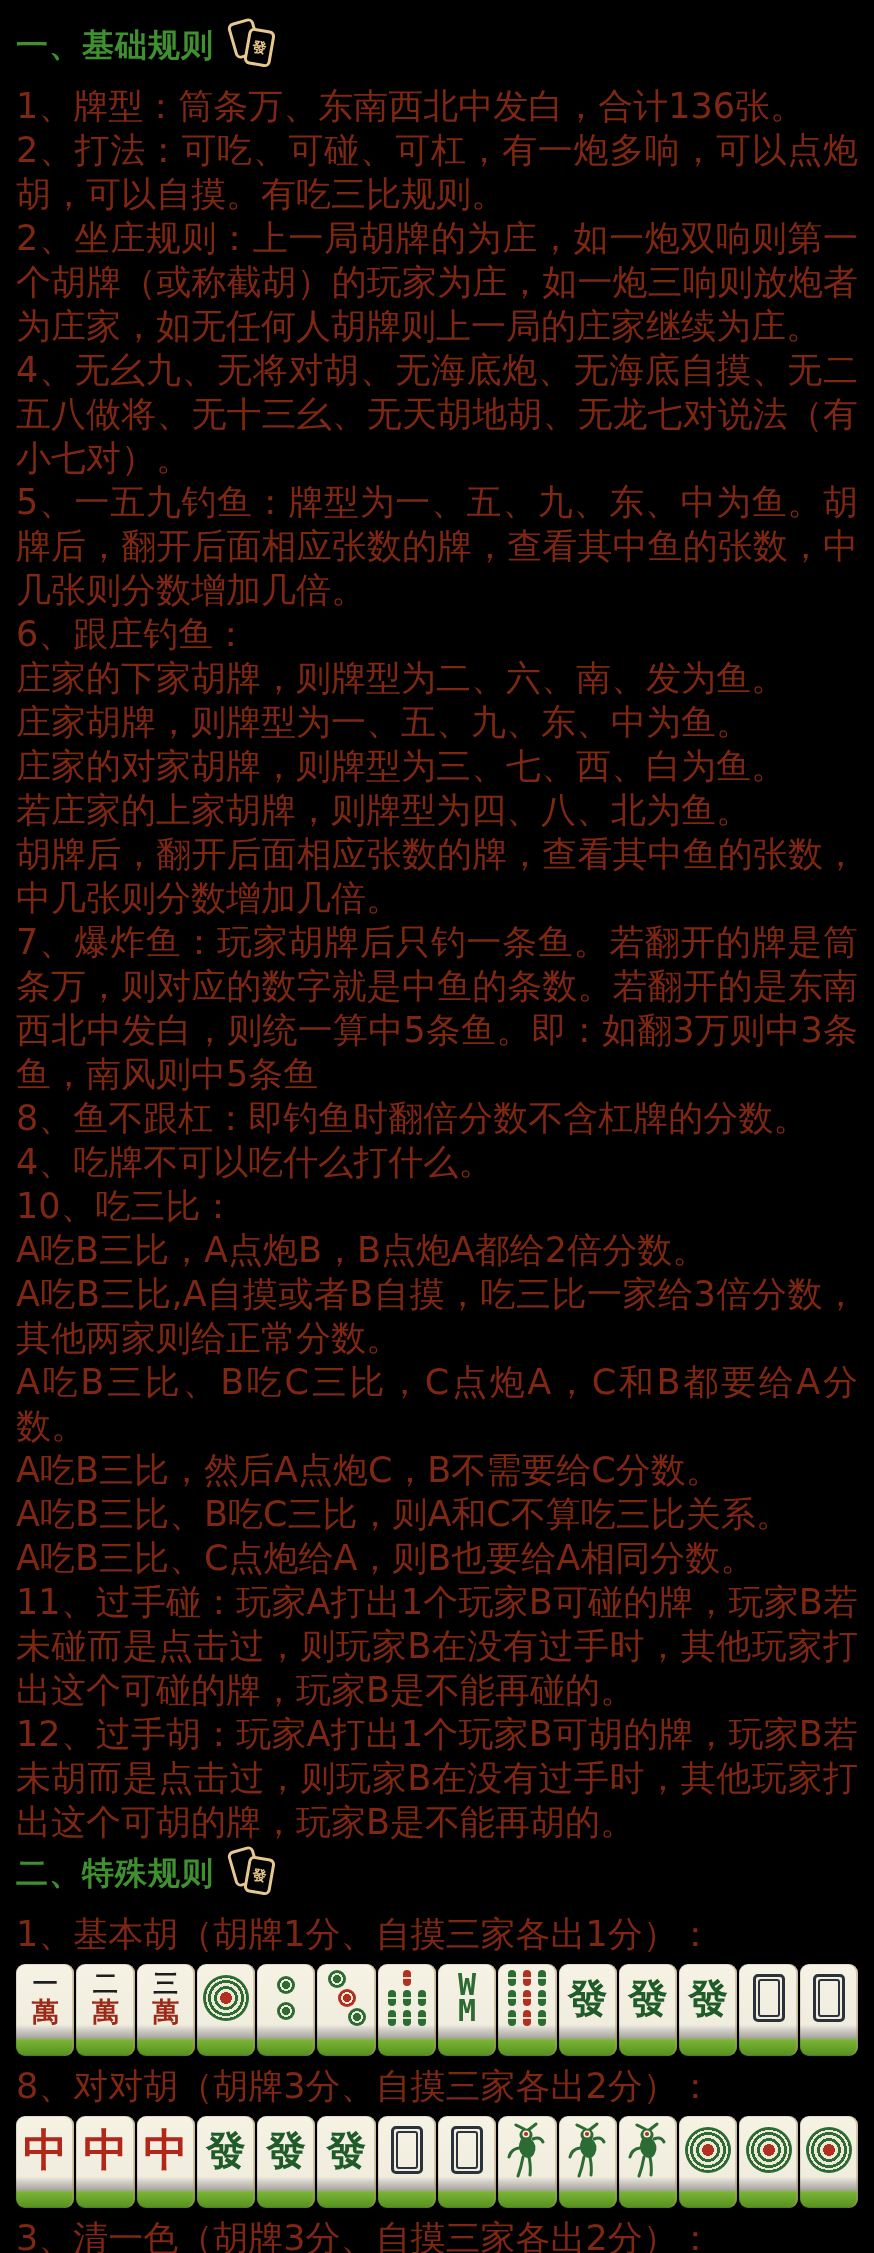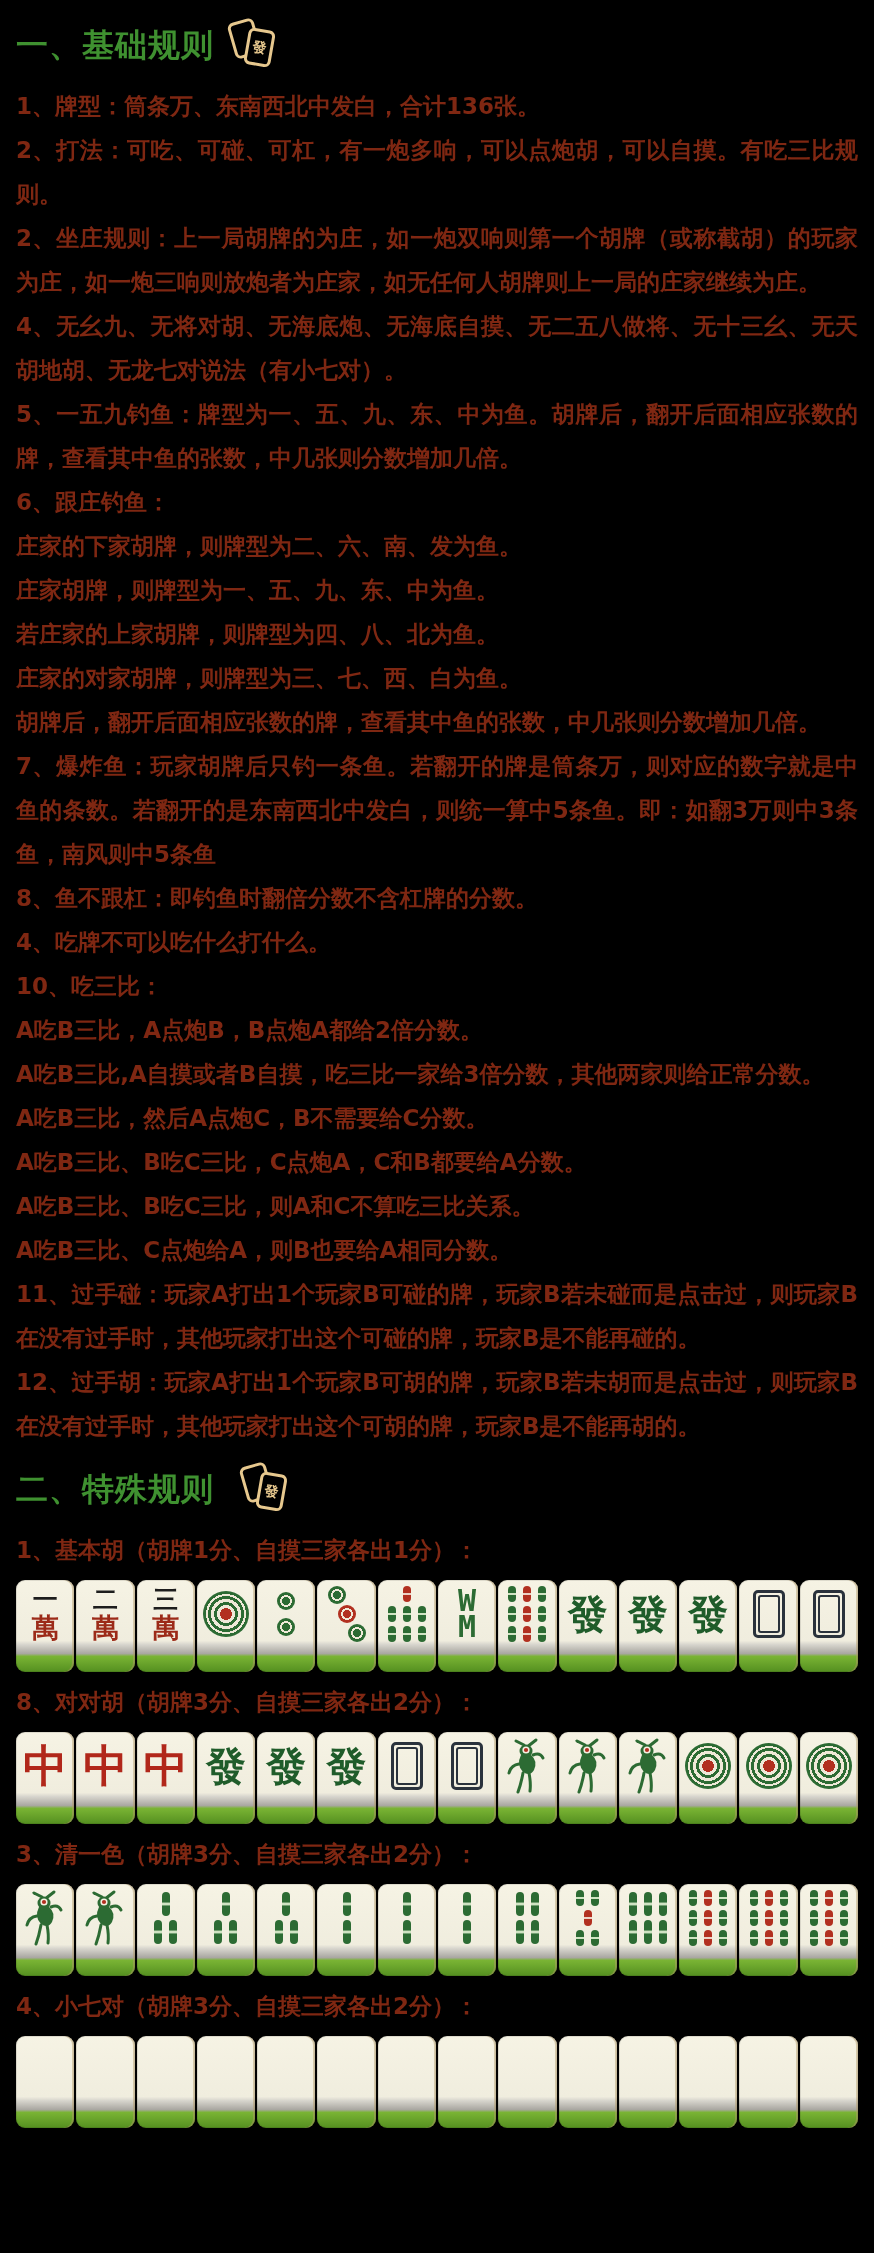--- a/index.html
+++ b/index.html
@@ -18,21 +18,21 @@
   }
   .page{padding:14px 16px 10px 16px;}
   .sec-head{display:flex;align-items:center;height:56px;margin:4px 0 10px 0;}
   .sec-title{color:var(--green);font-size:32px;font-weight:900;letter-spacing:1px;}
   .tile-pair-icon{position:relative;width:54px;height:56px;display:inline-block;margin-left:14px;flex:0 0 auto;}
   .mini-tile{position:absolute;width:27px;height:37px;border:3px solid var(--tan);border-radius:6px;background:var(--bg);}
   .mini-tile.back{left:3px;top:2px;transform:rotate(-16deg);}
   .mini-tile.front{left:18px;top:11px;transform:rotate(10deg);display:flex;align-items:center;justify-content:center;}
   .mini-tile.front i{font-style:normal;color:var(--tan);font-size:14px;font-weight:bold;}
   .paras p, .hand-label{
-    color:var(--red);font-size:23px;font-weight:700;line-height:44px;
+    color:var(--red);font-size:35px;font-weight:400;line-height:44px;
     text-align:justify;word-break:break-all;
   }
   .hand-label{margin:6px 0 8px 0;line-height:44px;}
   .tile-row{display:flex;gap:2px;height:92px;margin:0 0 8px 0;}
   .tile{
     position:relative;flex:1 1 0;border-radius:9px;overflow:hidden;
     background:linear-gradient(180deg,#f6f3e4 0%,#f0edde 66%,#d8d6ce 70%,#a9a7a1 80%,#7ab434 83%,#548f20 100%);
     box-shadow:inset -2px 0 0 rgba(180,156,104,.45), inset 0 0 0 1px rgba(0,0,0,.10);
   }
   .face{position:absolute;left:2px;right:2px;top:2px;bottom:26px;display:flex;align-items:center;justify-content:center;}
@@ -85,38 +85,38 @@
 
   <div class="paras">
       <p>1、牌型：筒条万、东南西北中发白，合计136张。</p>
       <p>2、打法：可吃、可碰、可杠，有一炮多响，可以点炮胡，可以自摸。有吃三比规则。</p>
       <p>2、坐庄规则：上一局胡牌的为庄，如一炮双响则第一个胡牌（或称截胡）的玩家为庄，如一炮三响则放炮者为庄家，如无任何人胡牌则上一局的庄家继续为庄。</p>
       <p>4、无幺九、无将对胡、无海底炮、无海底自摸、无二五八做将、无十三幺、无天胡地胡、无龙七对说法（有小七对）。</p>
       <p>5、一五九钓鱼：牌型为一、五、九、东、中为鱼。胡牌后，翻开后面相应张数的牌，查看其中鱼的张数，中几张则分数增加几倍。</p>
       <p>6、跟庄钓鱼：</p>
       <p>庄家的下家胡牌，则牌型为二、六、南、发为鱼。</p>
       <p>庄家胡牌，则牌型为一、五、九、东、中为鱼。</p>
+      <p>庄家的对家胡牌，则牌型为三、七、西、白为鱼。</p>
       <p>若庄家的上家胡牌，则牌型为四、八、北为鱼。</p>
-      <p>庄家的对家胡牌，则牌型为三、七、西、白为鱼。</p>
       <p>胡牌后，翻开后面相应张数的牌，查看其中鱼的张数，中几张则分数增加几倍。</p>
       <p>7、爆炸鱼：玩家胡牌后只钓一条鱼。若翻开的牌是筒条万，则对应的数字就是中鱼的条数。若翻开的是东南西北中发白，则统一算中5条鱼。即：如翻3万则中3条鱼，南风则中5条鱼</p>
       <p>8、鱼不跟杠：即钓鱼时翻倍分数不含杠牌的分数。</p>
       <p>4、吃牌不可以吃什么打什么。</p>
       <p>10、吃三比：</p>
       <p>A吃B三比，A点炮B，B点炮A都给2倍分数。</p>
       <p>A吃B三比,A自摸或者B自摸，吃三比一家给3倍分数，其他两家则给正常分数。</p>
+      <p>A吃B三比、B吃C三比，C点炮A，C和B都要给A分数。</p>
       <p>A吃B三比，然后A点炮C，B不需要给C分数。</p>
-      <p>A吃B三比、B吃C三比，C点炮A，C和B都要给A分数。</p>
       <p>A吃B三比、B吃C三比，则A和C不算吃三比关系。</p>
       <p>A吃B三比、C点炮给A，则B也要给A相同分数。</p>
       <p>11、过手碰：玩家A打出1个玩家B可碰的牌，玩家B若未碰而是点击过，则玩家B在没有过手时，其他玩家打出这个可碰的牌，玩家B是不能再碰的。</p>
       <p>12、过手胡：玩家A打出1个玩家B可胡的牌，玩家B若未胡而是点击过，则玩家B在没有过手时，其他玩家打出这个可胡的牌，玩家B是不能再胡的。</p>
     </div>
 
-  <header class="sec-head" style="margin-top:14px;gap:12px;">
+  <header class="sec-head" style="margin-top:2px;">
     <span class="sec-title">二、特殊规则</span>
     <span class="tile-pair-icon">
       <span class="mini-tile back"></span>
       <span class="mini-tile front">
           <i>發</i>
         </span>
     </span>
   </header>
 
   <div class="hands">

